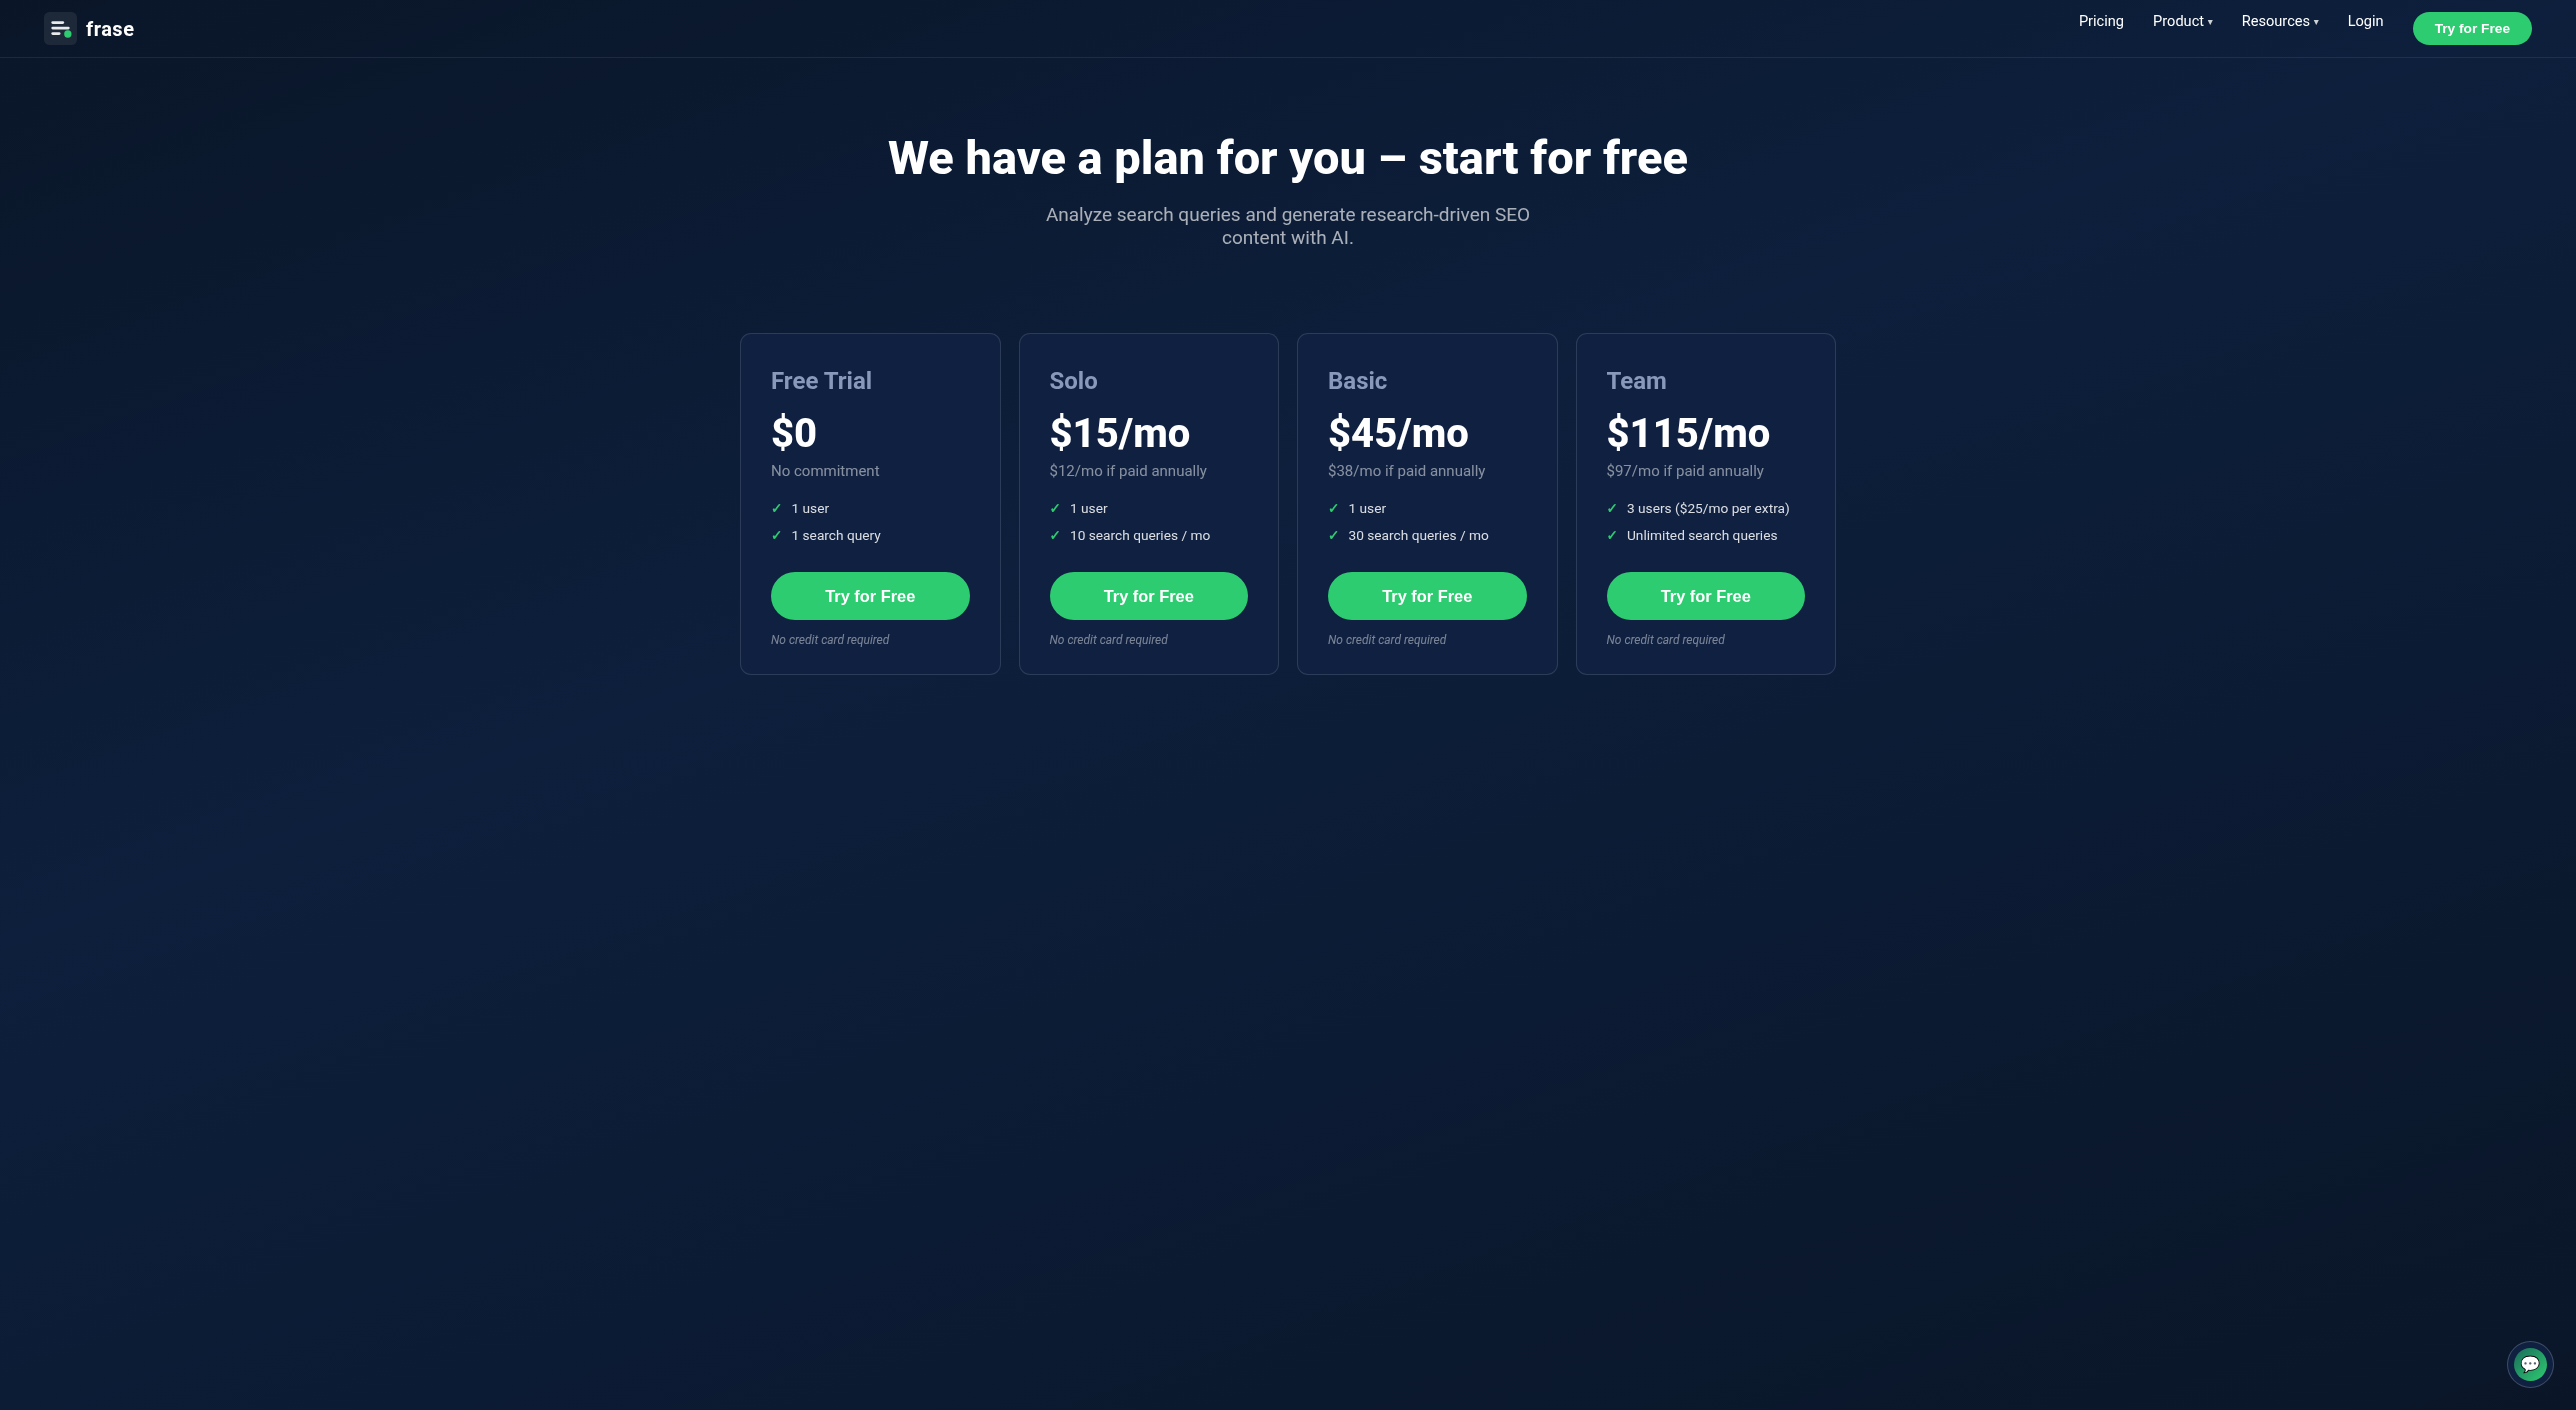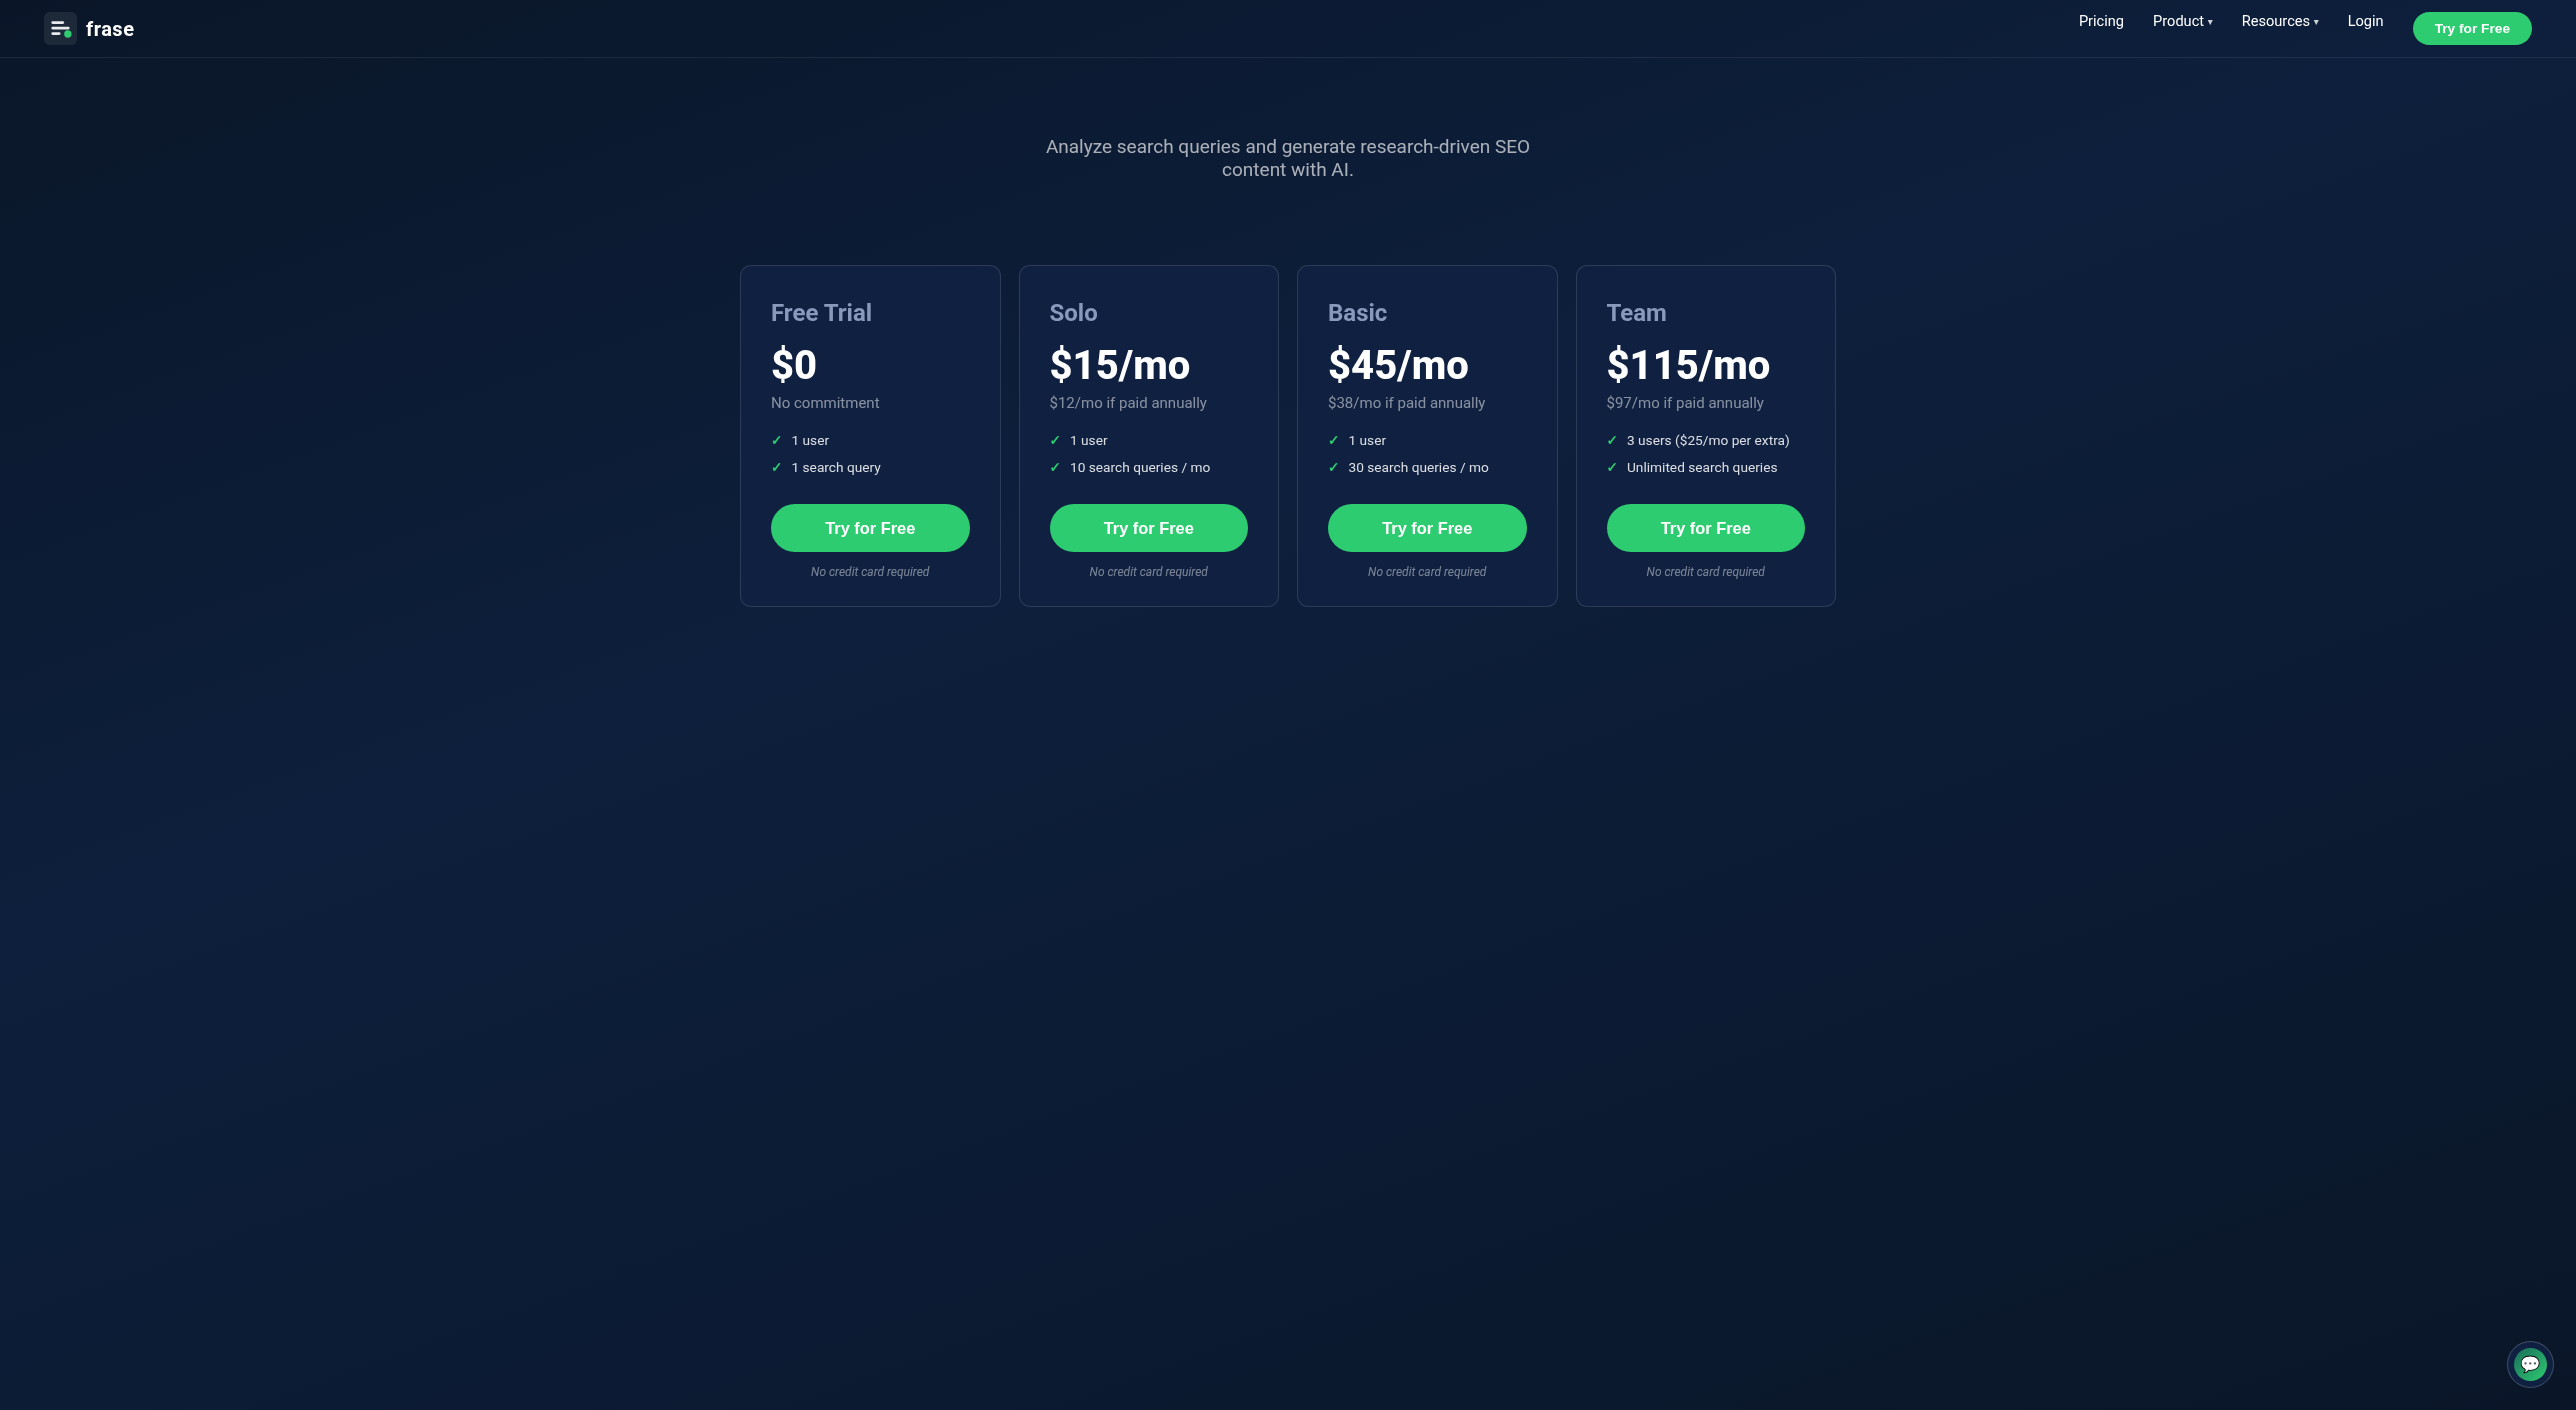--- a/index.html
+++ b/index.html
@@ -171,21 +171,20 @@
       border-radius: 46px;
       padding: 14.6px 22px;
       font-size: 16.4px;
       font-weight: 700;
       cursor: pointer;
       width: 100%;
       margin-bottom: 12.8px;
     }
 
     .no-credit {
-      text-align: center;
       font-size: 12px;
       color: rgba(255,255,255,0.45);
       font-style: italic;
     }
 
     
     .chat-bubble {
       position: fixed;
       bottom: 22px;
       right: 22px;
@@ -240,20 +239,21 @@
       <span class="chevron">▾</span>
     </a>
     <a class="nav-link">
       <span>Login</span>
     </a>
     <button class="nav-cta">Try for Free</button>
   </div>
 </nav>
 
 <section class="hero">
+  <h1>We have a plan for you – start for free</h1>
   <p>Analyze search queries and generate research-driven SEO content with AI.</p>
 </section>
 
 <div class="pricing-grid">
 
 <div class="pricing-card">
     <div class="plan-name">Free Trial</div>
     <div class="plan-price">$0</div>
     <div class="plan-annual">No commitment</div>
     <ul class="plan-features">

